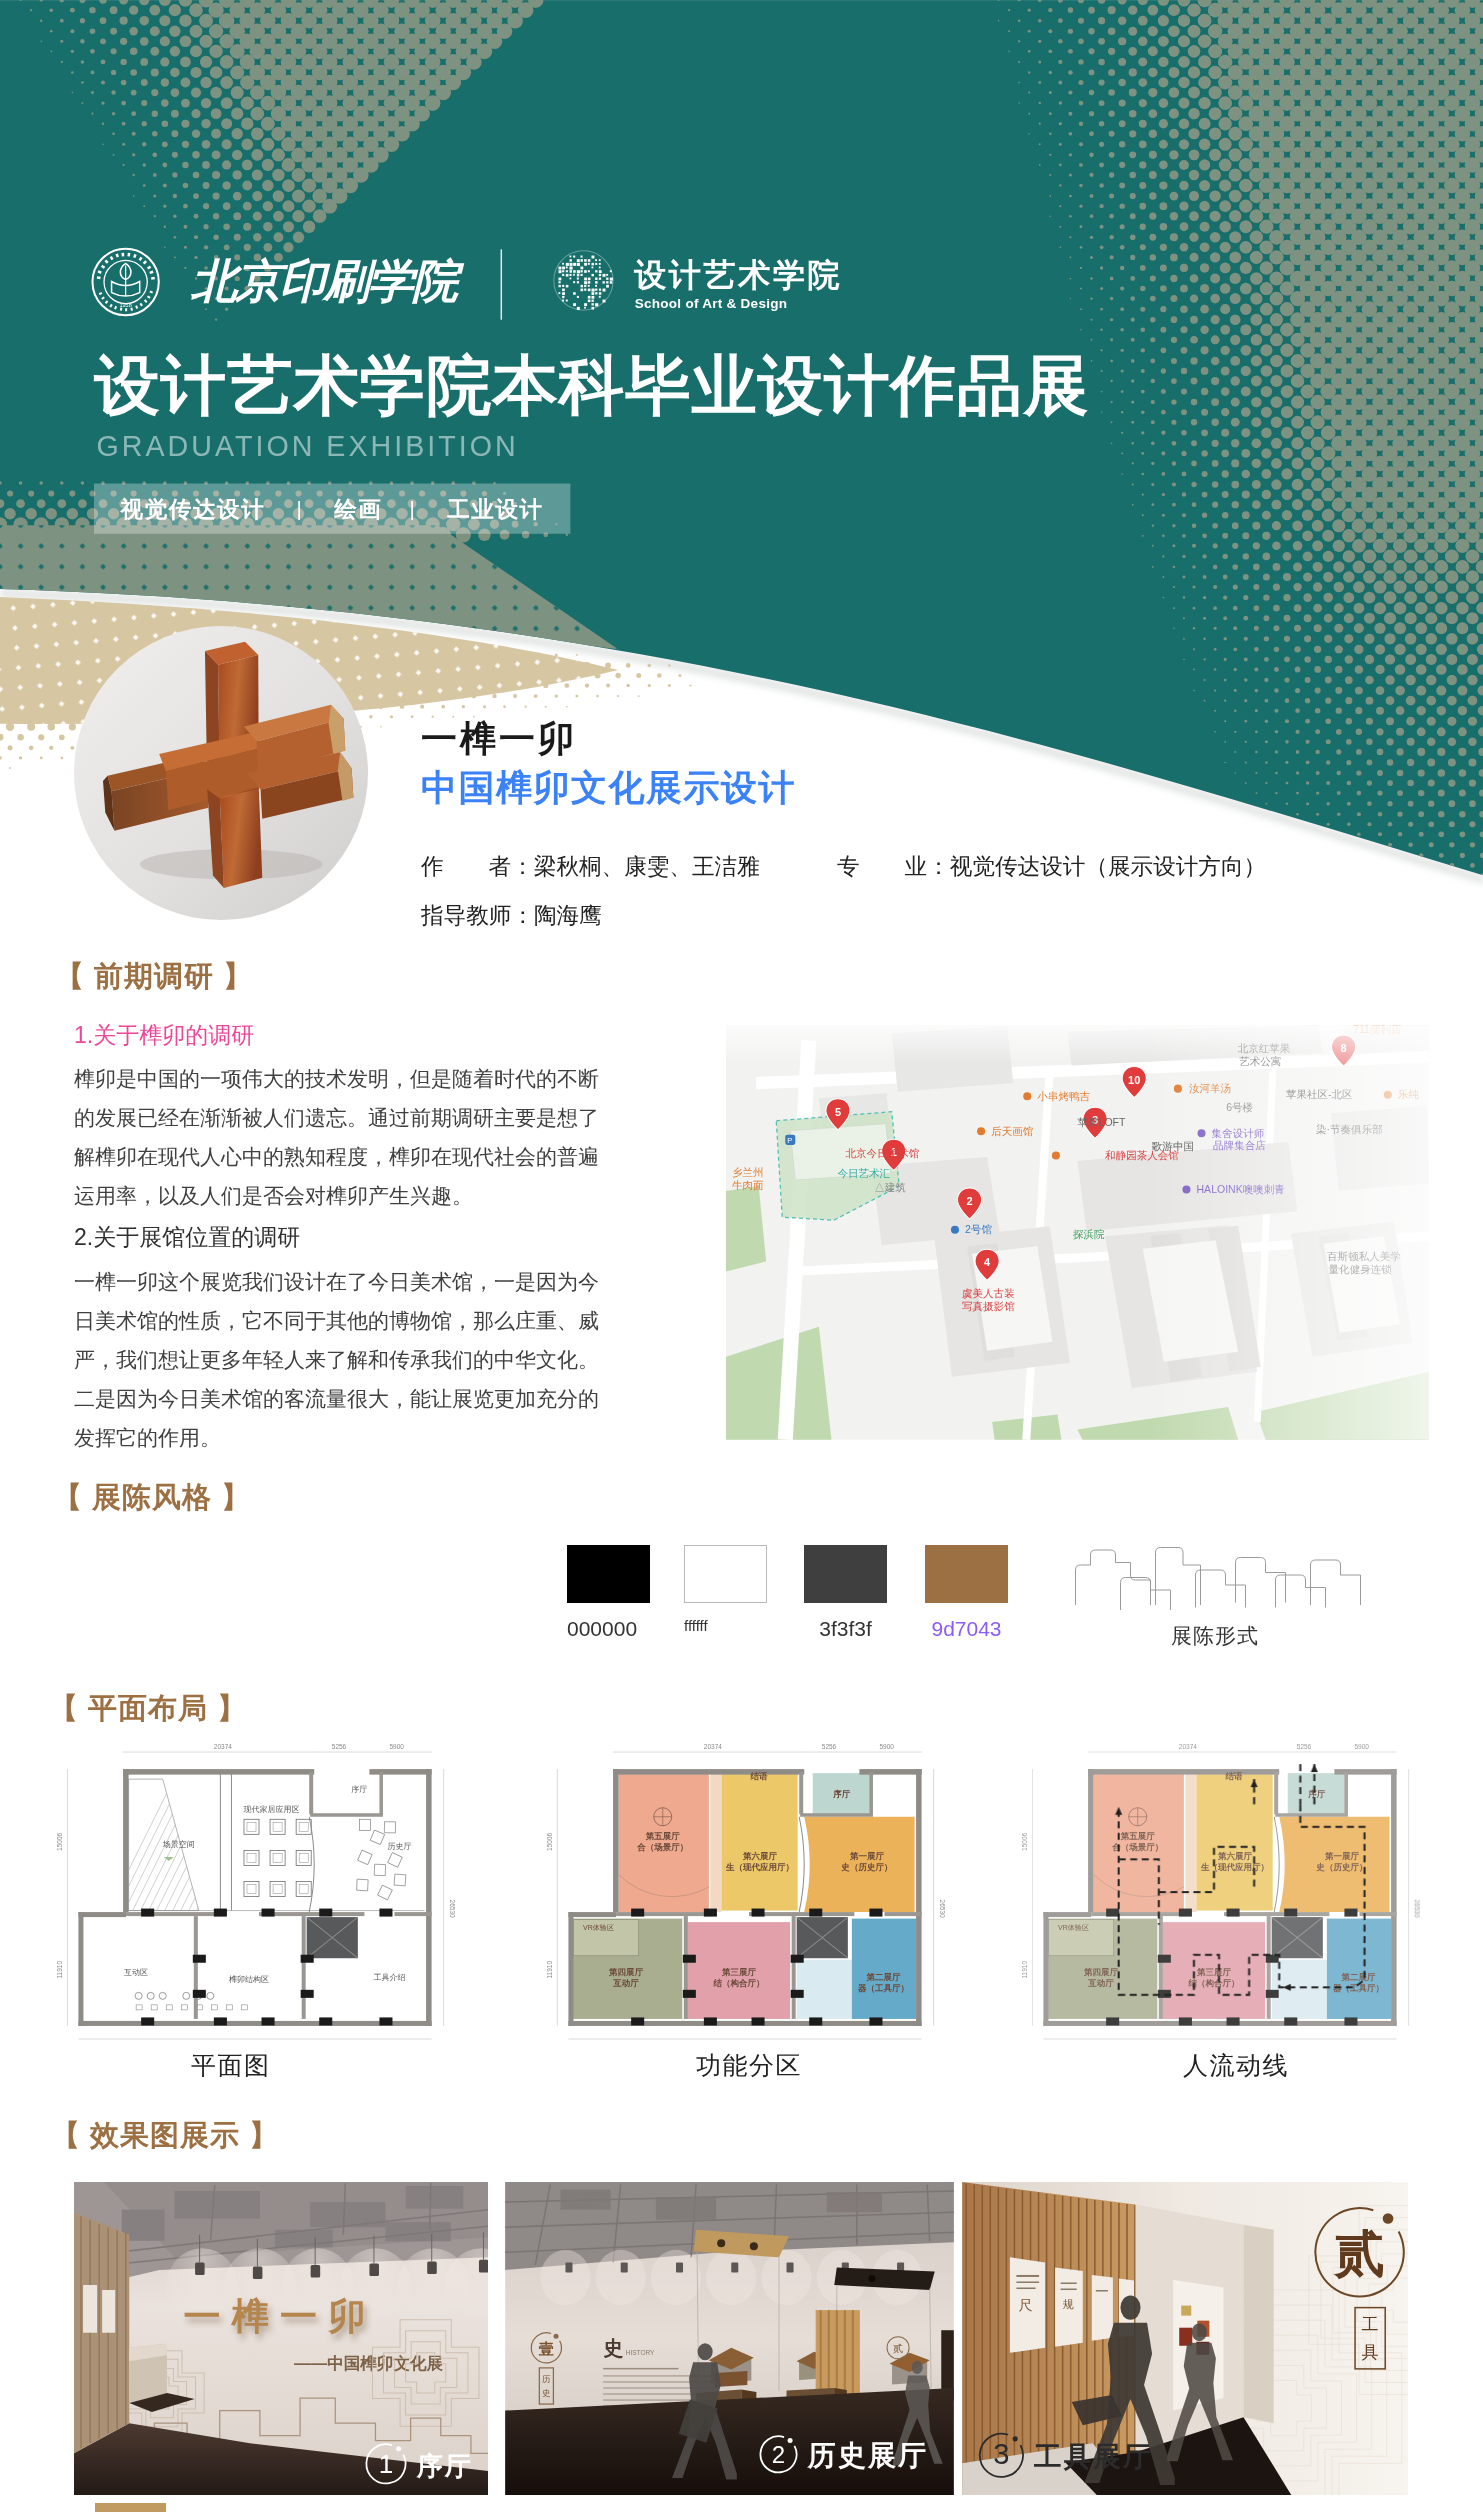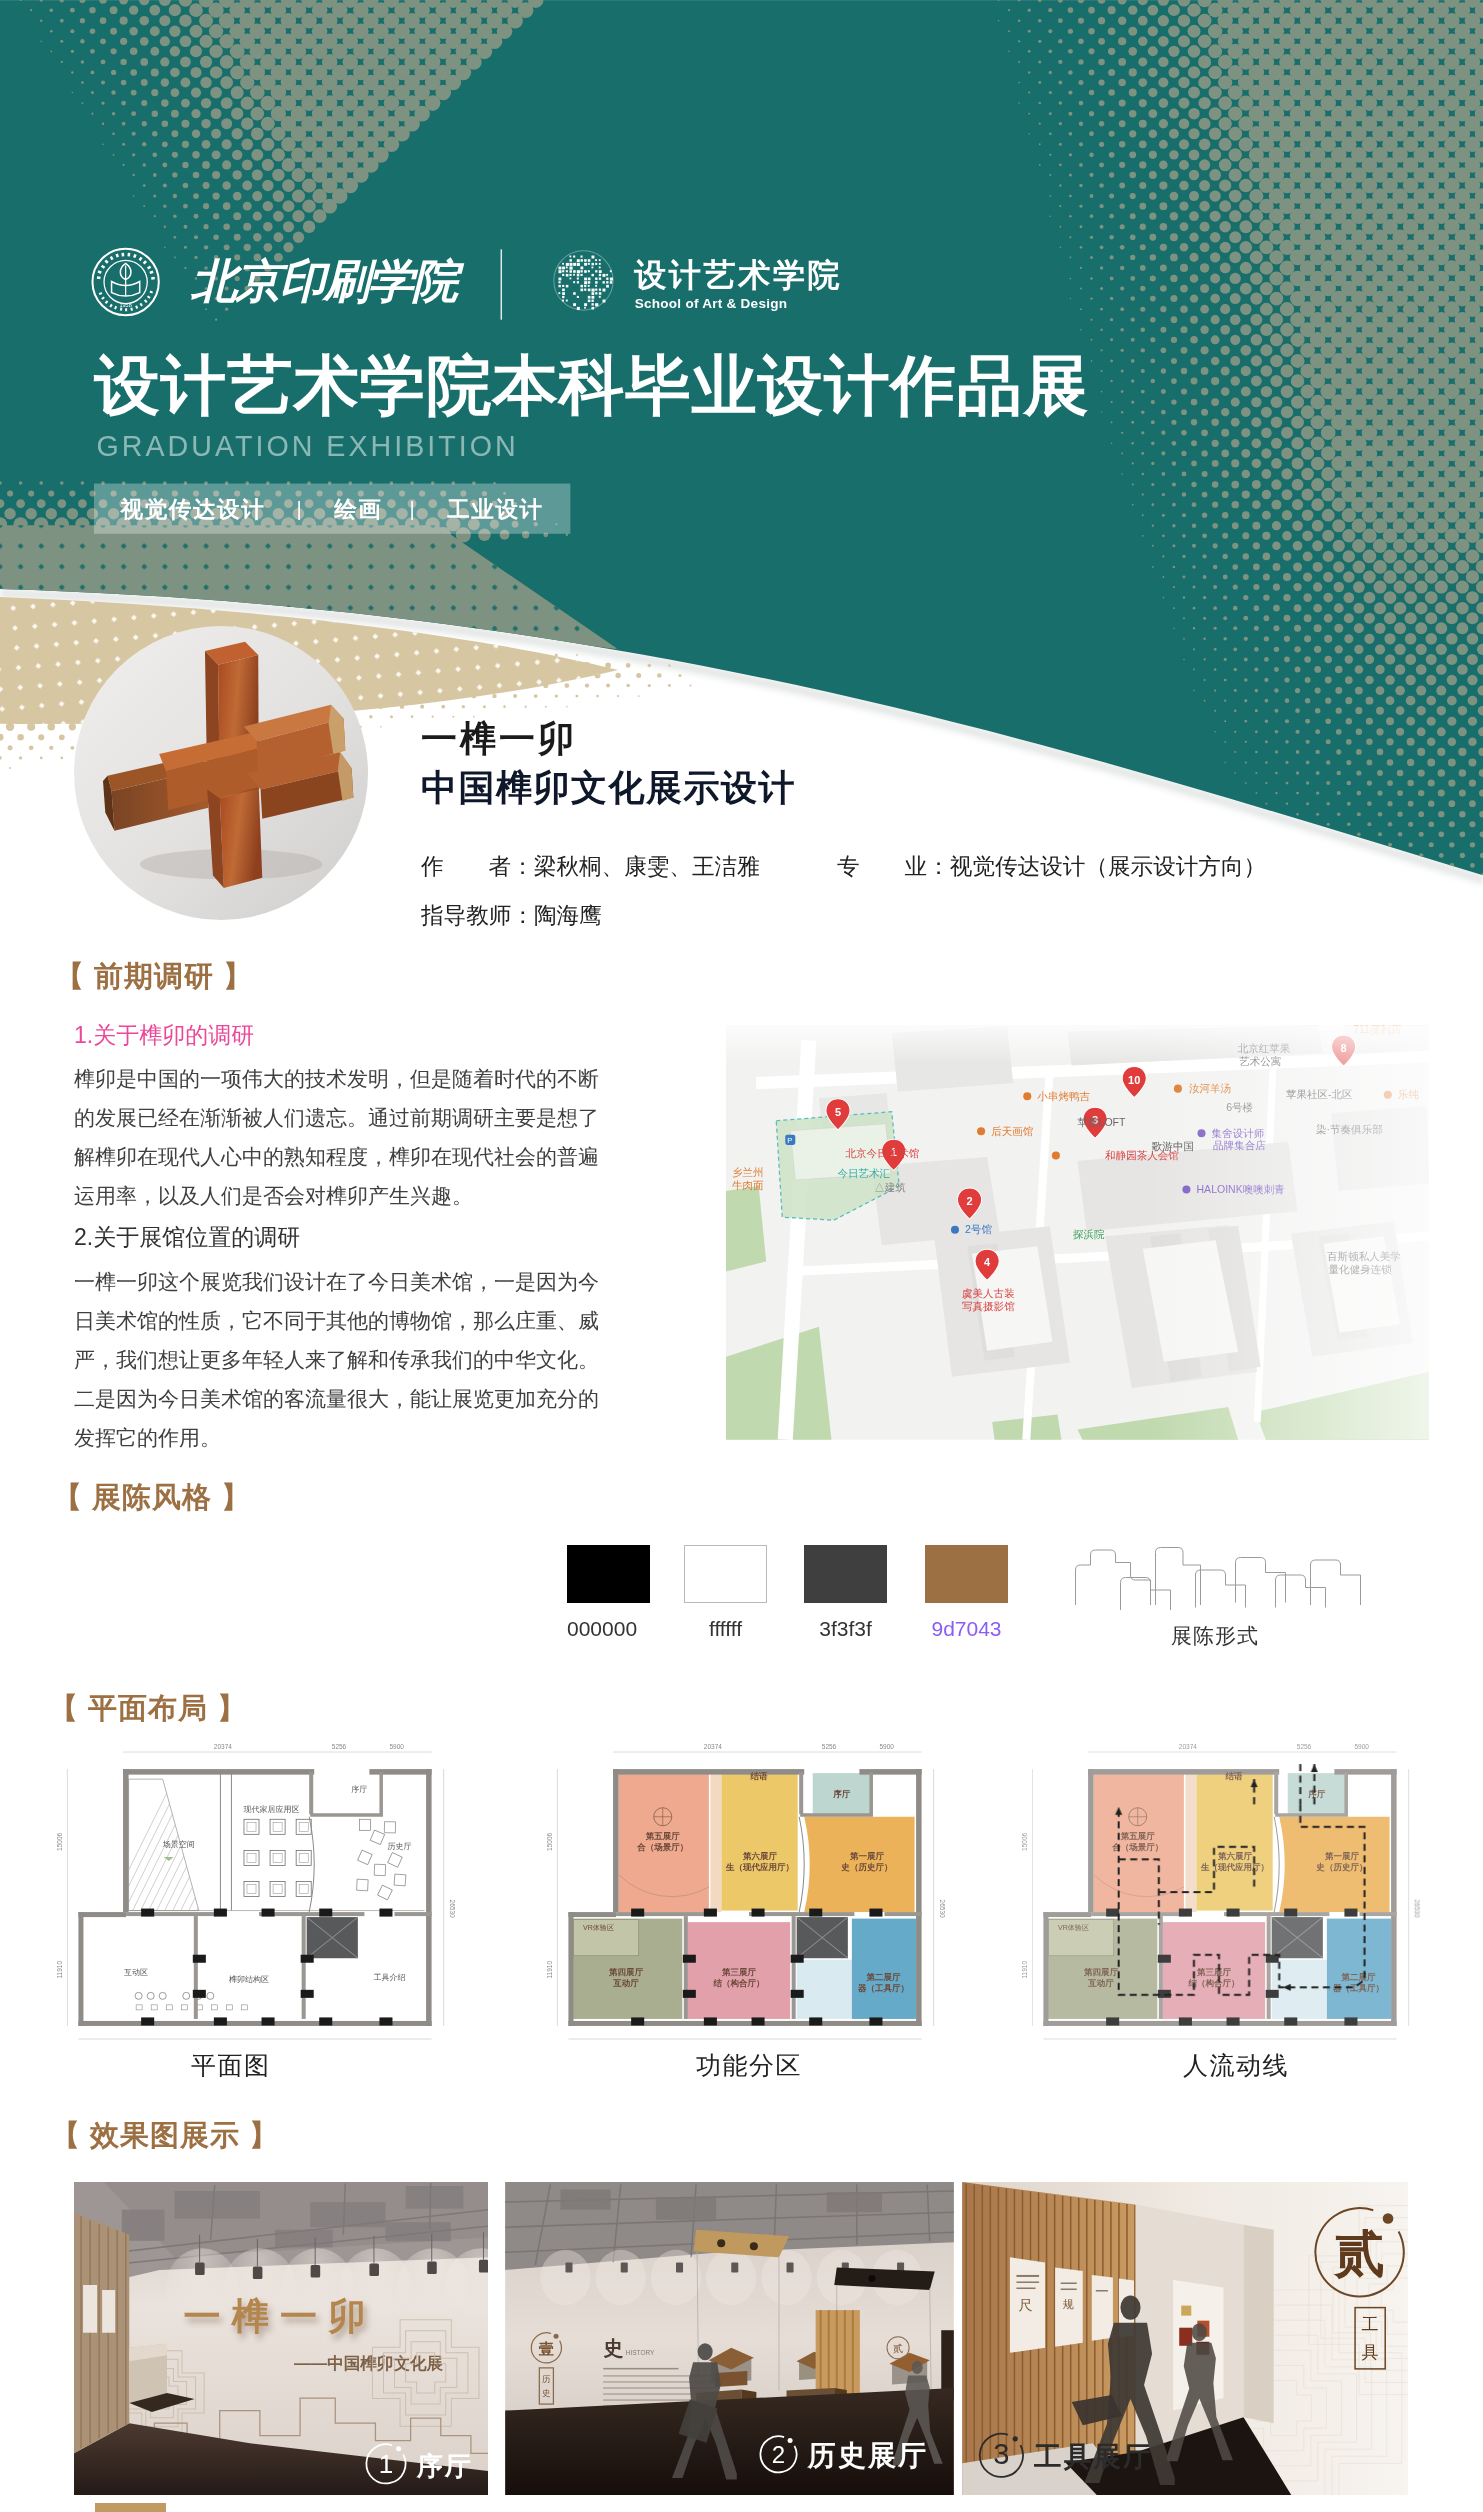--- a/index.html
+++ b/index.html
@@ -2700,21 +2700,21 @@
           <polygon points="482,172 504,196 507,252 486,258 478,205" fill="#caa06a"></polygon>
           <polygon points="336,292 498,255 518,283 359,320" fill="#b4612f"></polygon>
           <polygon points="359,320 518,283 521,334 362,371" fill="#8a451f"></polygon>
           <polygon points="498,255 518,283 521,334 502,340 494,286" fill="#c49a66"></polygon>
           <polygon points="288,336 356,318 362,474 295,492" fill="url(#wd1)"></polygon>
           <polygon points="266,320 288,336 295,492 276,470" fill="#8d4420"></polygon>
         </g>
       </g>
     </svg>
     <div class="abs" style="left:421px;top:715px;font-size:36px;font-weight:bold;color:#1a1a1a;letter-spacing:3px">一榫一卯</div>
-    <div class="abs" style="left:421px;top:764px;font-size:36px;font-weight:bold;color:#0f172a;letter-spacing:1.5px">中国榫卯文化展示设计</div>
+    <div class="abs" style="left:421px;top:764px;font-size:36px;font-weight:bold;color:#3b82f6;letter-spacing:1.5px">中国榫卯文化展示设计</div>
     <div class="abs" style="left:421px;top:851px;font-size:22.6px;color:#222">作<span style="display:inline-block;width:45px"></span>者：梁秋桐、康雯、王洁雅</div>
     <div class="abs" style="left:837px;top:851px;font-size:22.6px;color:#222">专<span style="display:inline-block;width:45px"></span>业：视觉传达设计（展示设计方向）</div>
     <div class="abs" style="left:421px;top:900px;font-size:22.6px;color:#222">指导教师：陶海鹰</div>
     <div class="abs sech" style="left:55px;top:957px">【 前期调研 】</div>
     <div class="abs" style="left:74px;top:1020px;font-size:23px;font-weight:normal;color:#ec4899">1.关于榫卯的调研</div>
     <div class="abs para" style="left:74px;top:1059px;white-space:nowrap">榫卯是中国的一项伟大的技术发明，但是随着时代的不断<br>的发展已经在渐渐被人们遗忘。通过前期调研主要是想了<br>解榫卯在现代人心中的熟知程度，榫卯在现代社会的普遍<br>运用率，以及人们是否会对榫卯产生兴趣。</div>
     <div class="abs" style="left:74px;top:1222px;font-size:23px;font-weight:normal;color:#303030">2.关于展馆位置的调研</div>
     <div class="abs para" style="left:74px;top:1262px;white-space:nowrap">一榫一卯这个展览我们设计在了今日美术馆，一是因为今<br>日美术馆的性质，它不同于其他的博物馆，那么庄重、威<br>严，我们想让更多年轻人来了解和传承我们的中华文化。<br>二是因为今日美术馆的客流量很大，能让展览更加充分的<br>发挥它的作用。</div>
     <svg class="abs" style="left:726px;top:1025px" width="703" height="415" viewBox="0 0 1400 825">
       <defs>
@@ -2840,21 +2840,21 @@
       <circle cx="456" cy="407" r="8" fill="#3a78c2"></circle>
       <rect x="118" y="218" width="20" height="20" rx="4" fill="#3a78c2"></rect>
       <text x="122" y="234" fill="#fff" font-size="15">P</text>
       <rect width="1400" height="825" fill="url(#mfade)"></rect>
       <rect width="1400" height="250" fill="url(#mfade2)"></rect>
     </svg>
     <div class="abs sech" style="left:53px;top:1478px">【 展陈风格 】</div>
     <div class="abs" style="left:567px;top:1545px;width:81px;height:56px;background:#000000;border:1px solid #000000"></div>
     <div class="abs" style="left:567px;top:1617px;width:83px;text-align:left;font-size:21px;color:#333">000000</div>
     <div class="abs" style="left:684px;top:1545px;width:81px;height:56px;background:#ffffff;border:1px solid #b9b9b9"></div>
-    <div class="abs" style="left:684px;top:1617px;width:83px;text-align:center;font-size:21px;color:#333">ffffff</div>
+    <div class="abs" style="left:684px;top:1617px;width:83px;text-align:left;font-size:15px;color:#333">ffffff</div>
     <div class="abs" style="left:804px;top:1545px;width:81px;height:56px;background:#3f3f3f;border:1px solid #3f3f3f"></div>
     <div class="abs" style="left:804px;top:1617px;width:83px;text-align:center;font-size:21px;color:#333">3f3f3f</div>
     <div class="abs" style="left:925px;top:1545px;width:81px;height:56px;background:#9d7043;border:1px solid #9d7043"></div>
     <div class="abs" style="left:925px;top:1617px;width:83px;text-align:center;font-size:21px;color:#8b5cf6">9d7043</div>
     <svg class="abs" style="left:1070px;top:1535px" width="301" height="85" viewBox="0 0 600 170">
       <g fill="none" stroke="#9b9b9b" stroke-width="2">
         <path d="M10,140 L10,70 Q10,60 20,60 L40,60 L40,40 Q40,30 50,30 L80,30 Q90,30 90,40 L90,55 L120,55 L120,80 Q120,90 130,90 L160,90 L160,140"></path>
         <path d="M100,150 L100,95 Q100,85 110,85 L150,85 Q160,85 160,95 L160,110 L200,110 L200,150"></path>
         <path d="M170,140 L170,35 Q170,25 180,25 L215,25 Q225,25 225,35 L225,60 L260,60 L260,140"></path>
         <path d="M250,145 L250,80 Q250,70 260,70 L300,70 Q310,70 310,80 L310,100 L350,100 L350,145"></path>

